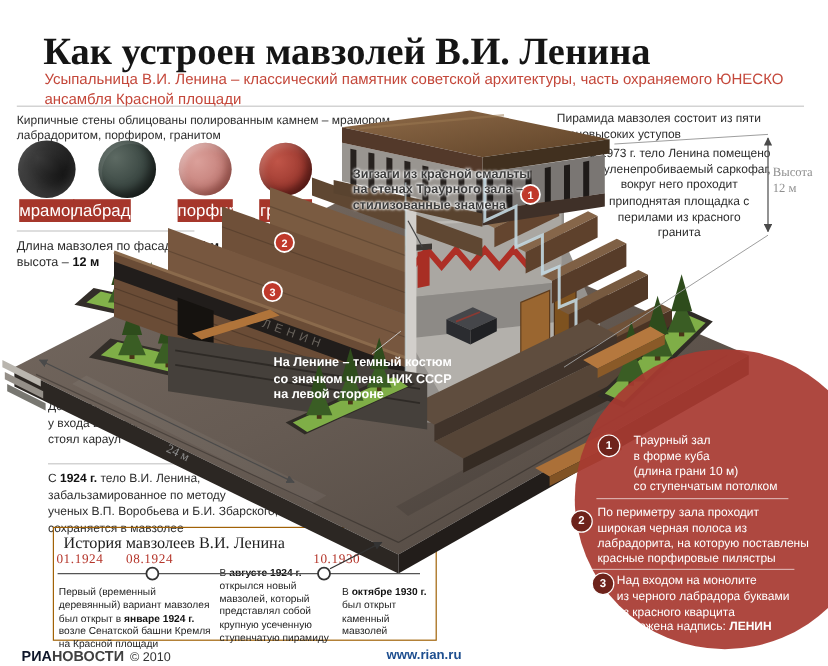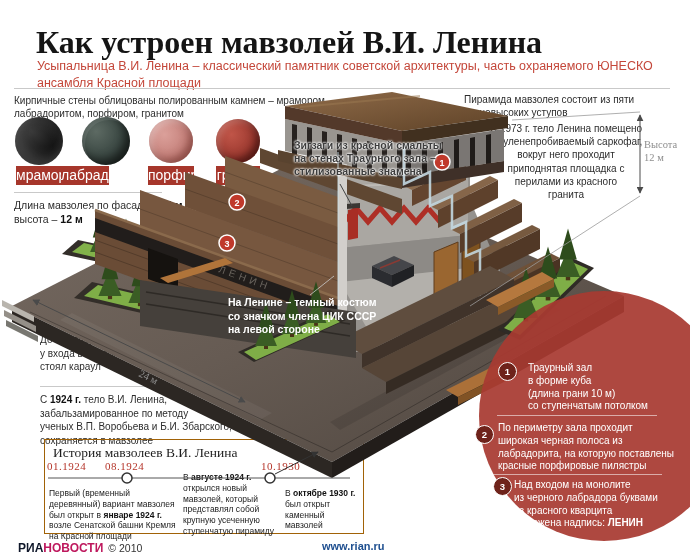--- a/index.html
+++ b/index.html
@@ -22,21 +22,21 @@
   #timeline-box{border:1px solid #a16207;width:318px;height:93px;}
   .tl-title{font-family:"Liberation Serif",serif;font-size:13.5px;color:#1d1d1d;}
   .tl-date{font-family:"Liberation Serif",serif;font-size:11px;color:#b5362b;letter-spacing:.5px;}
   .tl-entry{font-size:8.5px;line-height:10.8px;color:#222;}
   #red-circle{width:250px;height:250px;border-radius:50%;background:rgba(168,58,49,.93);}
   .rc-item{font-size:10px;line-height:12.8px;color:#fff;}
   .rc-badge{width:17px;height:17px;border-radius:50%;background:#6e231b;border:1.5px solid #fff;
       color:#fff;font-size:9.5px;font-weight:bold;text-align:center;line-height:17px;}
   .rc-sep{height:1px;background:rgba(255,255,255,.55);}
   .footer-ria{font-size:12px;font-weight:bold;color:#0f172a;}
-  .footer-nov{font-size:12px;font-weight:bold;color:#be185d;margin-top:12px;}
+  .footer-nov{font-size:12px;font-weight:bold;color:#404040;margin-top:12px;}
   .footer-copy{font-size:10.5px;color:#333;margin-left:5px;}
   .footer-site{font-size:11px;font-weight:bold;color:#1d4e8f;}
   b{color:#111;}
 </style>
 </head>
 <body>
 
 <div id="stage">
 
   <div class="abs title" style="left:36px;top:24px;">Как устроен мавзолей В.И. Ленина</div>

